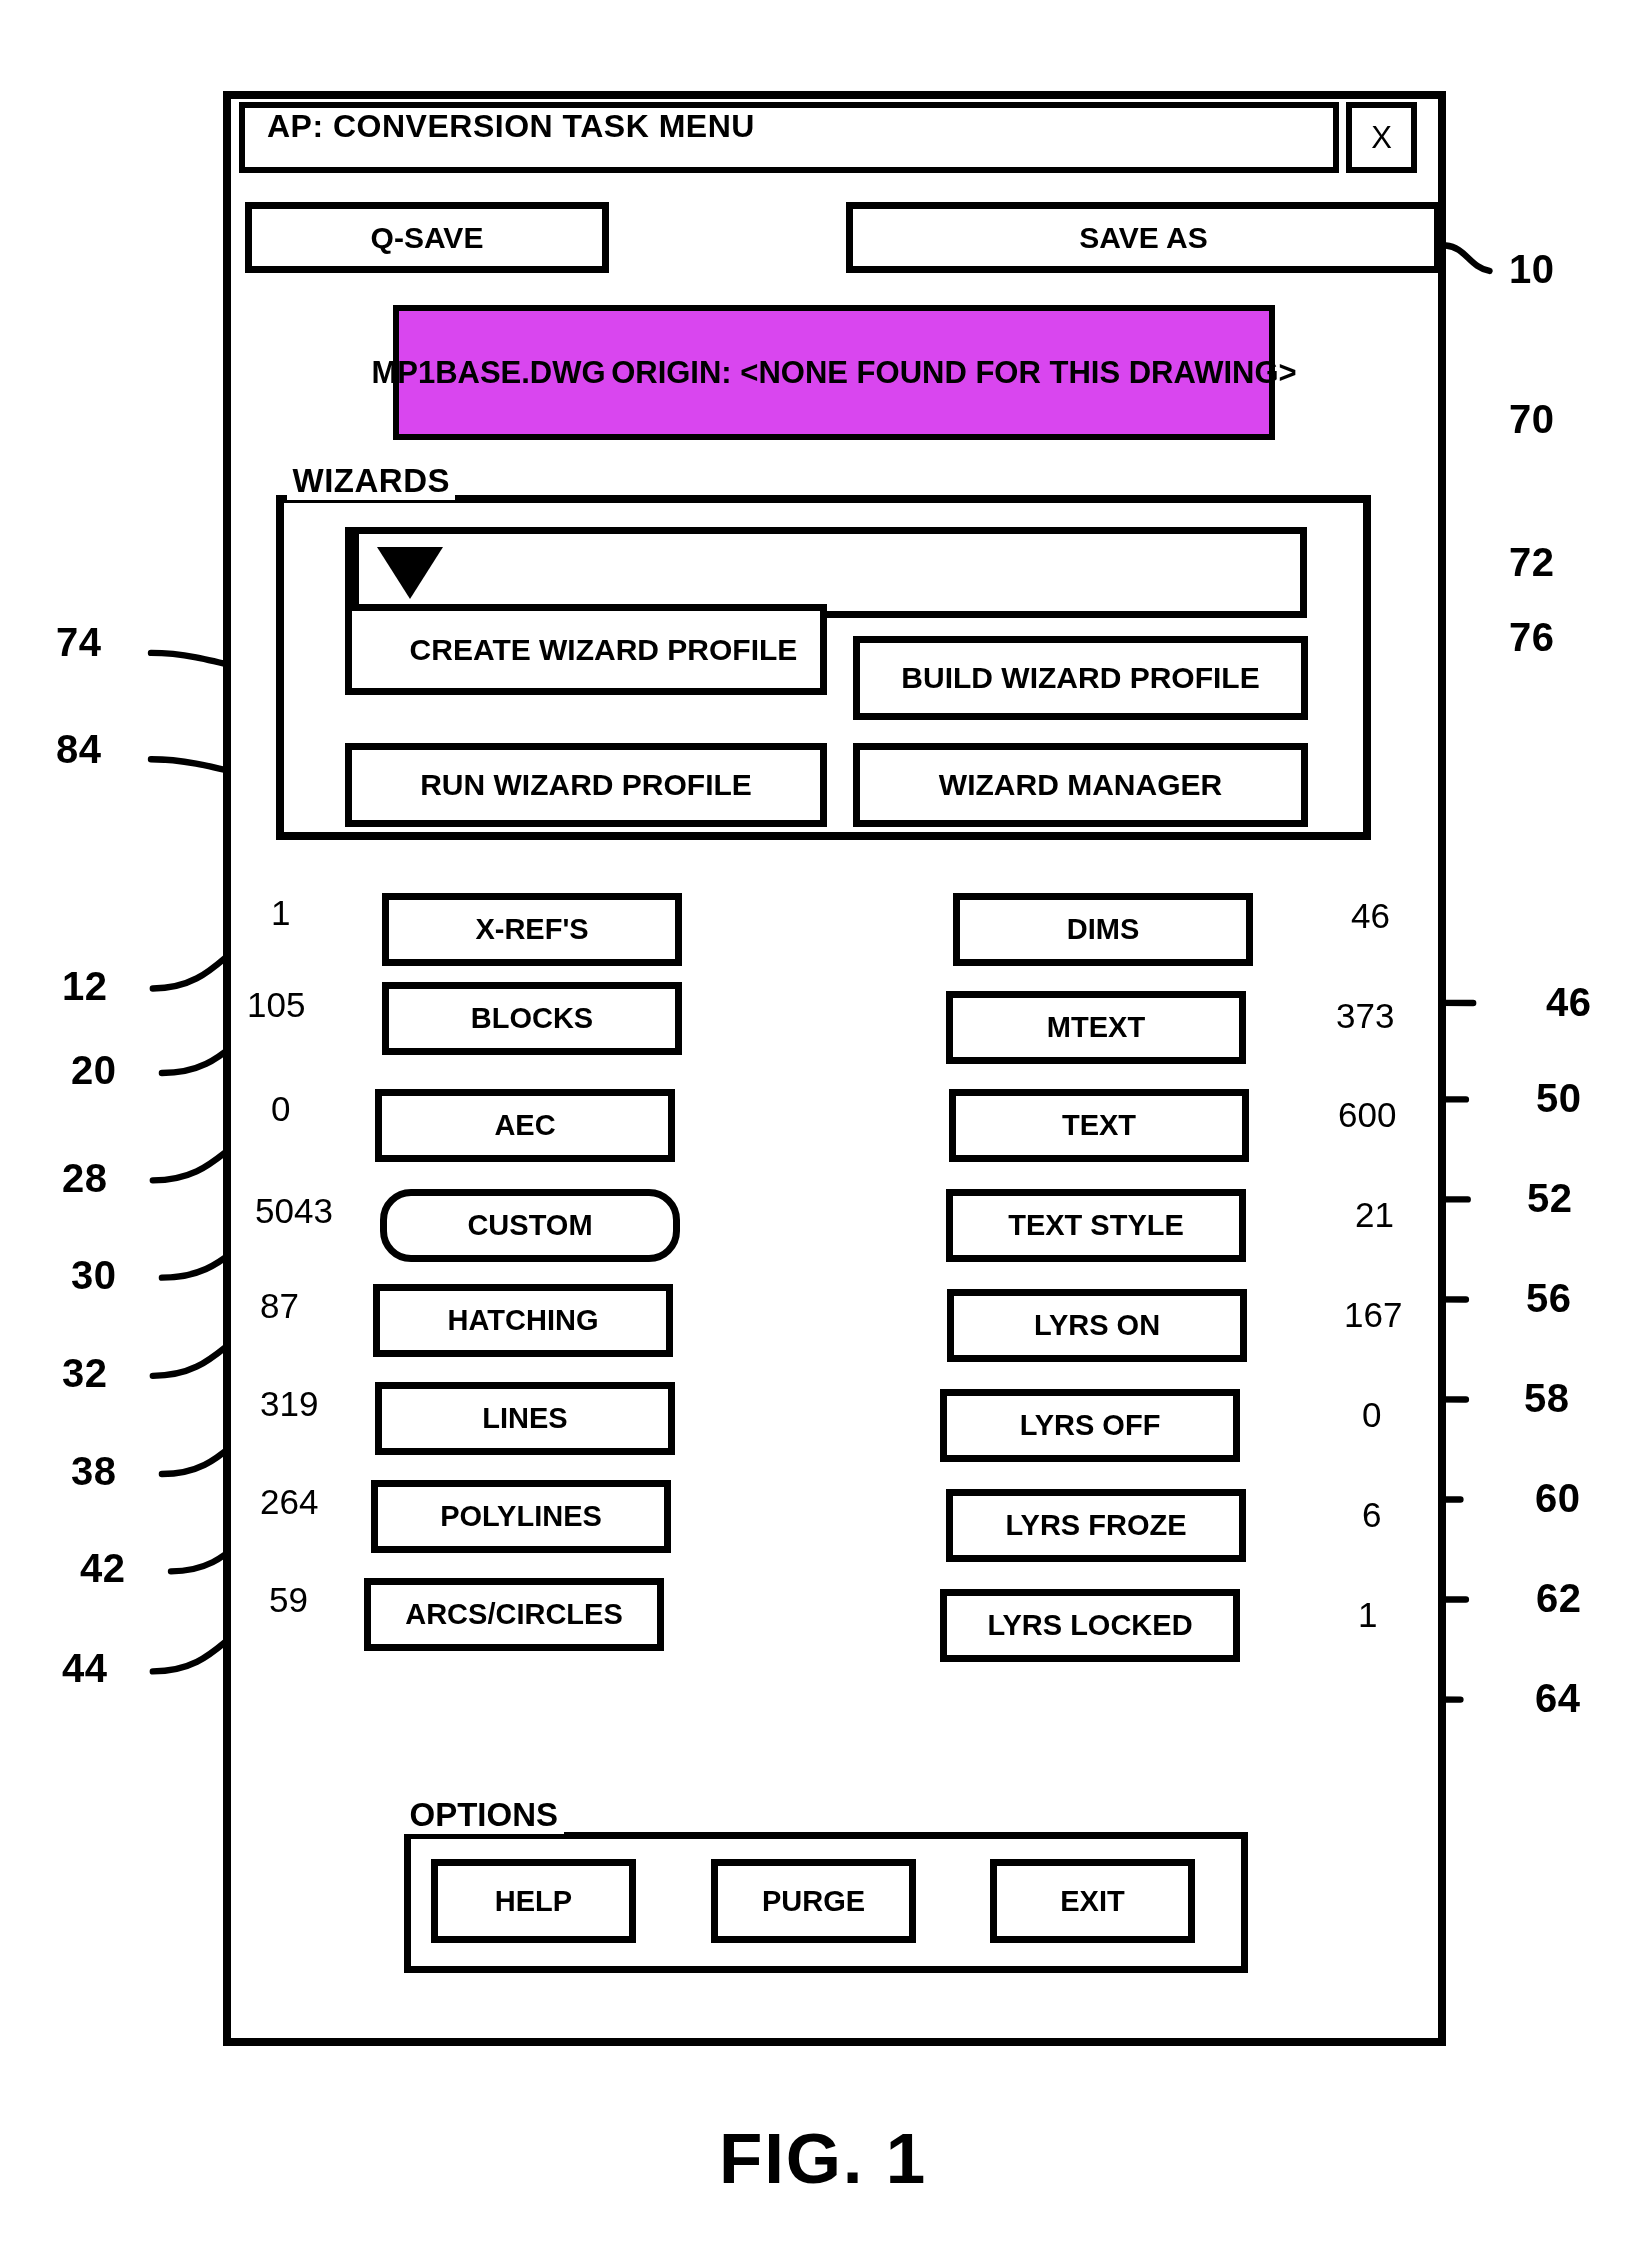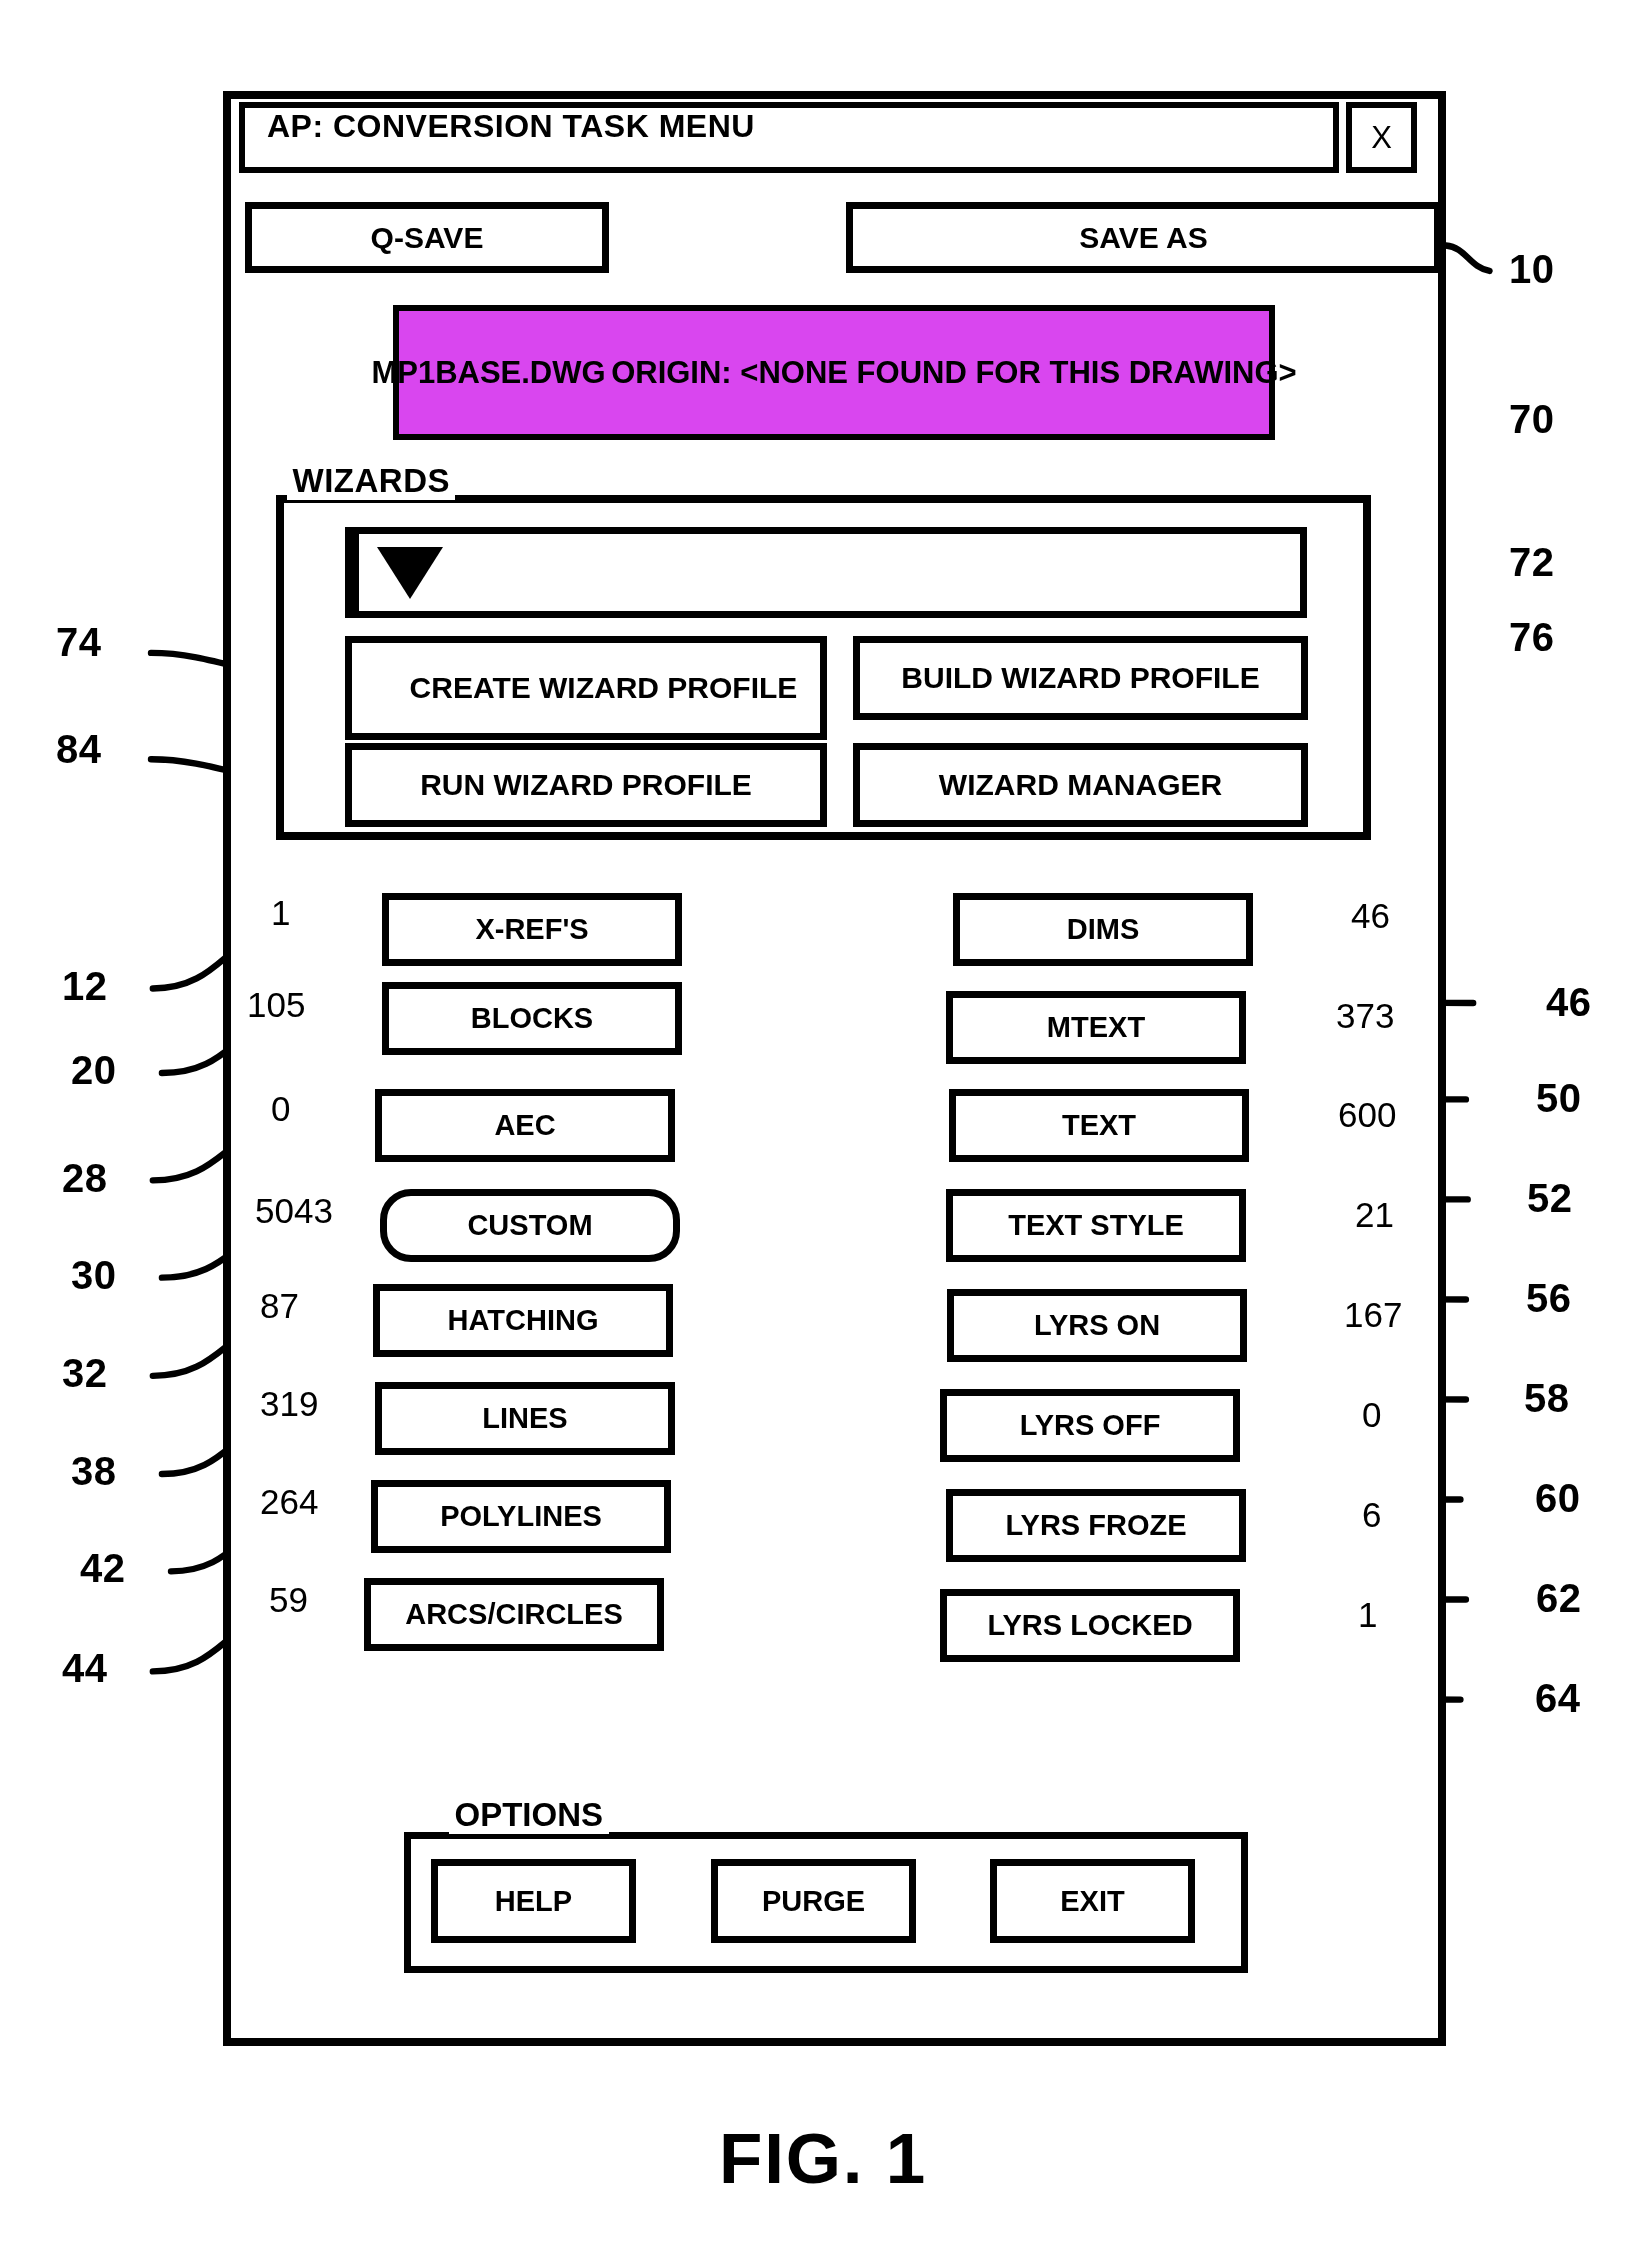--- a/index.html
+++ b/index.html
@@ -152,23 +152,23 @@
     justify-content: center;
   }
   #wizard-select-arrow .tri {
     width: 0; height: 0;
     border-left: 33px solid transparent;
     border-right: 33px solid transparent;
     border-top: 52px solid #000;
   }
   #create-wizard-profile-button {
     left: 345px;
-    top: 636px;
+    top: 604px;
     width: 482px;
-    height: 104px;
+    height: 91px;
     font-size: 30px;
     padding-left: 35px;
   }
   #build-wizard-profile-button {
     left: 853px;
     top: 636px;
     width: 455px;
     height: 84px;
     font-size: 30px;
   }
@@ -189,21 +189,21 @@
 
   
   .grid-btn {
     width: 300px;
     height: 73px;
     font-size: 29px;
   }
 
   
   #options-label {
-    left: 449px;
+    left: 404px;
     top: 1796px;
     font-size: 33px;
     font-weight: 700;
     background: #fff;
     padding: 0 5.5px;
     z-index: 4;
   }
   #options-group {
     left: 404px;
     top: 1832px;

